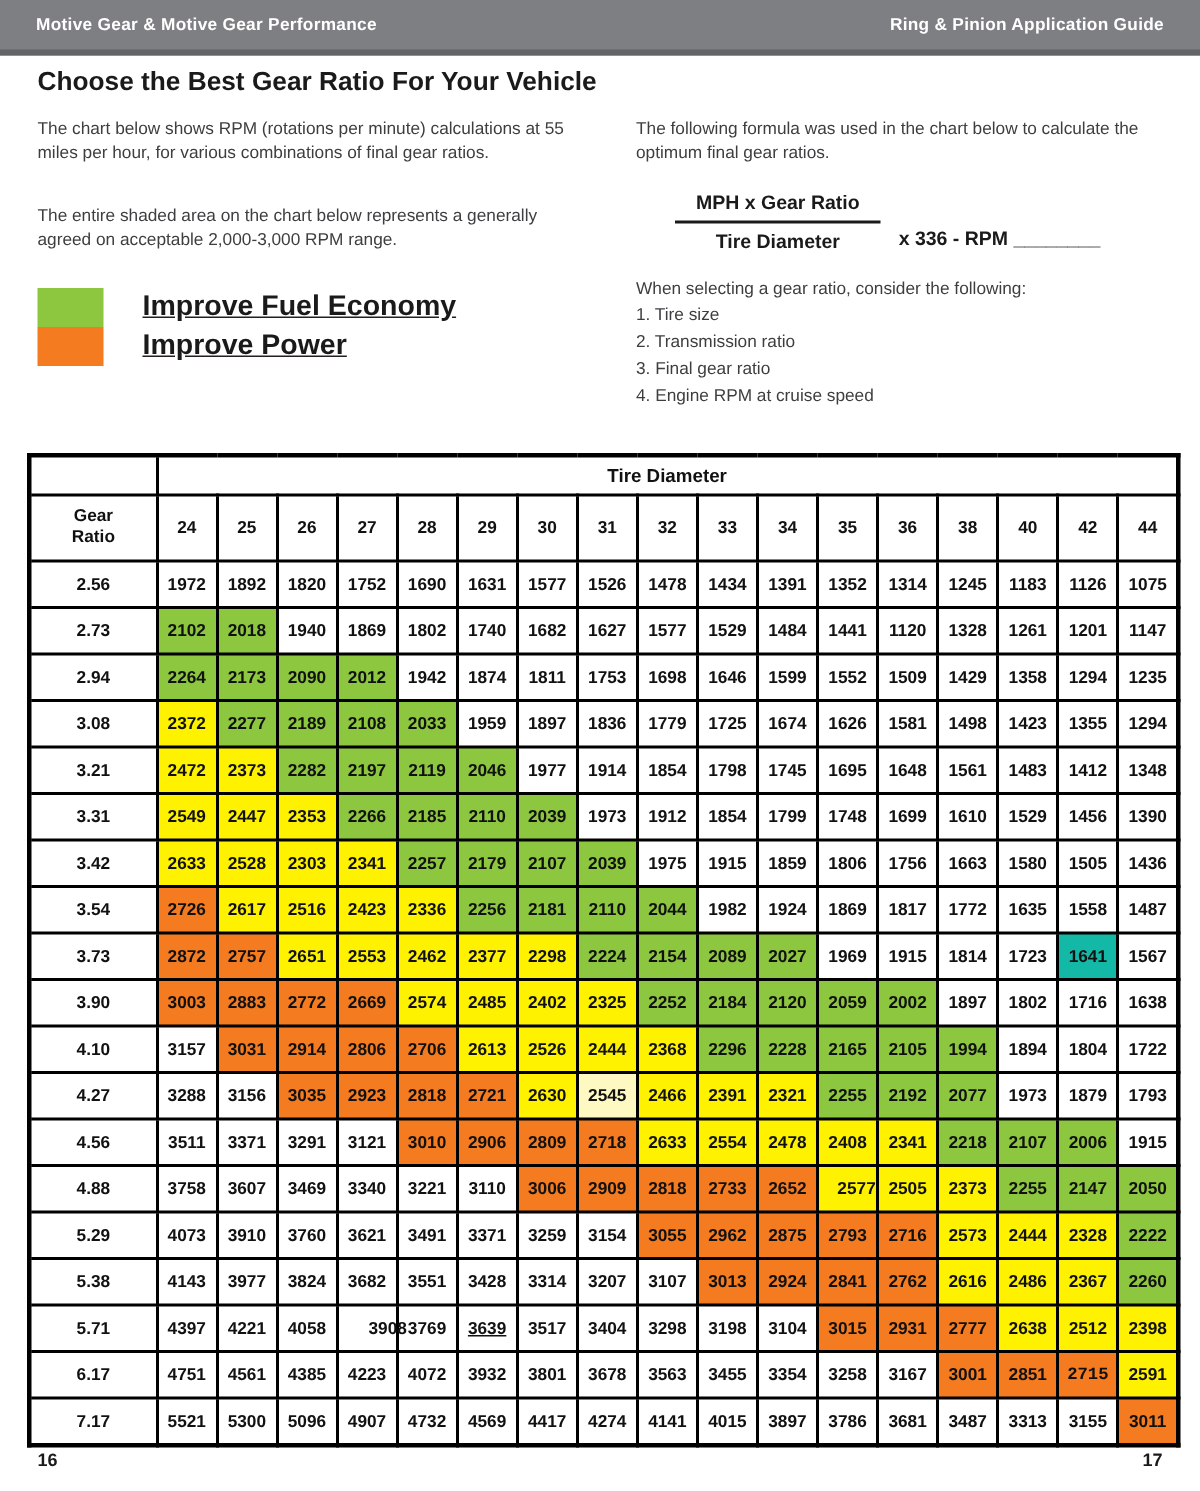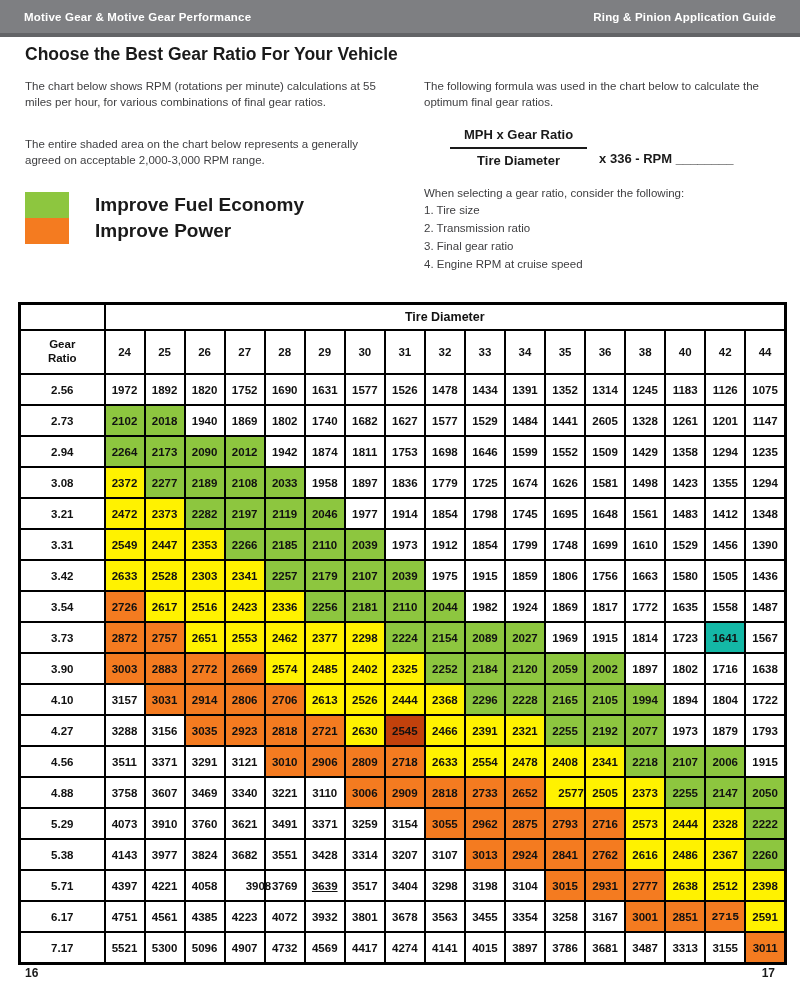--- a/index.html
+++ b/index.html
@@ -44,21 +44,21 @@
   .formula .frac { text-align: center; font-weight: bold; font-size: 13px; }
   .formula .frac .num { padding: 0 14px 3px; border-bottom: 2.5px solid #1A1A1A; }
   .formula .frac .den { padding-top: 3px; }
   .formula .suffix { font-weight: bold; font-size: 13px; padding-bottom: 2px; }
   .considerations { margin-top: 14px; line-height: 1.55; }
   .considerations .lead { display: block; }
   .considerations .item { display: block; }
   .legend {
     position: absolute; left: 25px; top: 192px;
   }
-  .legend-row { display: flex; align-items: center; height: 26px; }
+  .legend-row { display: flex; align-items: center; height: 26px; text-decoration: underline; }
   .legend-swatch { width: 44px; height: 26px; flex: 0 0 44px; }
   .legend-label { margin-left: 26px; font-size: 19px; font-weight: bold; color: #1A1A1A; white-space: nowrap; }
   .table-wrap { position: absolute; left: 18px; top: 302px; }
   table.rpm-table {
     border-collapse: collapse; table-layout: fixed;
     width: 769px;
     border: 3px solid #000000;
     background: #ffffff;
   }
   .rpm-table th, .rpm-table td {
@@ -200,21 +200,21 @@
           <td style="background: rgb(255, 255, 255);">1940</td>
           <td style="background: rgb(255, 255, 255);">1869</td>
           <td style="background: rgb(255, 255, 255);">1802</td>
           <td style="background: rgb(255, 255, 255);">1740</td>
           <td style="background: rgb(255, 255, 255);">1682</td>
           <td style="background: rgb(255, 255, 255);">1627</td>
           <td style="background: rgb(255, 255, 255);">1577</td>
           <td style="background: rgb(255, 255, 255);">1529</td>
           <td style="background: rgb(255, 255, 255);">1484</td>
           <td style="background: rgb(255, 255, 255);">1441</td>
-          <td style="background: rgb(255, 255, 255);">2605</td>
+          <td style="background: rgb(255, 255, 255);">1120</td>
           <td style="background: rgb(255, 255, 255);">1328</td>
           <td style="background: rgb(255, 255, 255);">1261</td>
           <td style="background: rgb(255, 255, 255);">1201</td>
           <td style="background: rgb(255, 255, 255);">1147</td>
         </tr>
         <tr>
           <th class="ratio-cell">2.94</th>
           <td style="background: rgb(141, 198, 63);">2264</td>
           <td style="background: rgb(141, 198, 63);">2173</td>
           <td style="background: rgb(141, 198, 63);">2090</td>
@@ -233,21 +233,21 @@
           <td style="background: rgb(255, 255, 255);">1294</td>
           <td style="background: rgb(255, 255, 255);">1235</td>
         </tr>
         <tr>
           <th class="ratio-cell">3.08</th>
           <td style="background: rgb(255, 242, 0);">2372</td>
           <td style="background: rgb(141, 198, 63);">2277</td>
           <td style="background: rgb(141, 198, 63);">2189</td>
           <td style="background: rgb(141, 198, 63);">2108</td>
           <td style="background: rgb(141, 198, 63);">2033</td>
-          <td style="background: rgb(255, 255, 255);">1958</td>
+          <td style="background: rgb(255, 255, 255);">1959</td>
           <td style="background: rgb(255, 255, 255);">1897</td>
           <td style="background: rgb(255, 255, 255);">1836</td>
           <td style="background: rgb(255, 255, 255);">1779</td>
           <td style="background: rgb(255, 255, 255);">1725</td>
           <td style="background: rgb(255, 255, 255);">1674</td>
           <td style="background: rgb(255, 255, 255);">1626</td>
           <td style="background: rgb(255, 255, 255);">1581</td>
           <td style="background: rgb(255, 255, 255);">1498</td>
           <td style="background: rgb(255, 255, 255);">1423</td>
           <td style="background: rgb(255, 255, 255);">1355</td>
@@ -395,21 +395,21 @@
         </tr>
         <tr>
           <th class="ratio-cell">4.27</th>
           <td style="background: rgb(255, 255, 255);">3288</td>
           <td style="background: rgb(255, 255, 255);">3156</td>
           <td style="background: rgb(244, 123, 32);">3035</td>
           <td style="background: rgb(244, 123, 32);">2923</td>
           <td style="background: rgb(244, 123, 32);">2818</td>
           <td style="background: rgb(244, 123, 32);">2721</td>
           <td style="background: rgb(255, 242, 0);">2630</td>
-          <td style="background: #c2410c;">2545</td>
+          <td style="background: #fef9c3;">2545</td>
           <td style="background: rgb(255, 242, 0);">2466</td>
           <td style="background: rgb(255, 242, 0);">2391</td>
           <td style="background: rgb(255, 242, 0);">2321</td>
           <td style="background: rgb(141, 198, 63);">2255</td>
           <td style="background: rgb(141, 198, 63);">2192</td>
           <td style="background: rgb(141, 198, 63);">2077</td>
           <td style="background: rgb(255, 255, 255);">1973</td>
           <td style="background: rgb(255, 255, 255);">1879</td>
           <td style="background: rgb(255, 255, 255);">1793</td>
         </tr>

